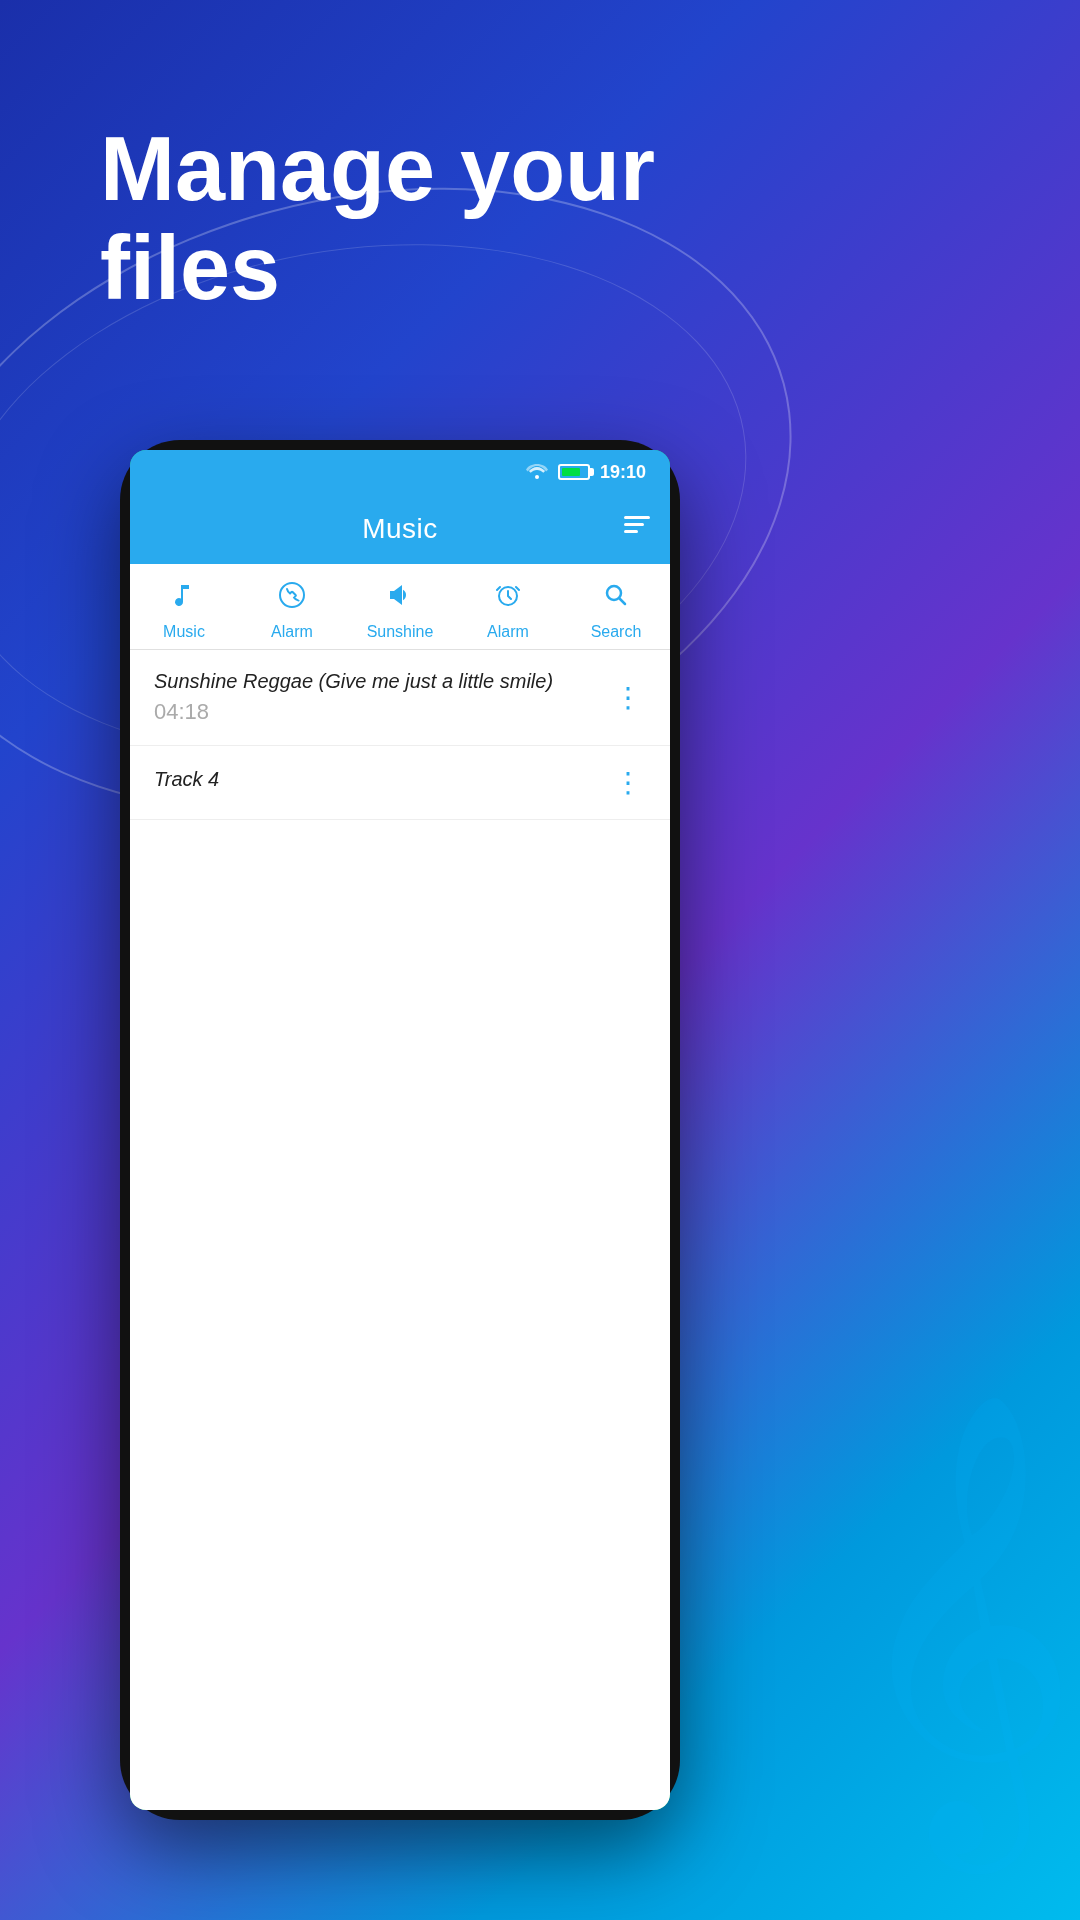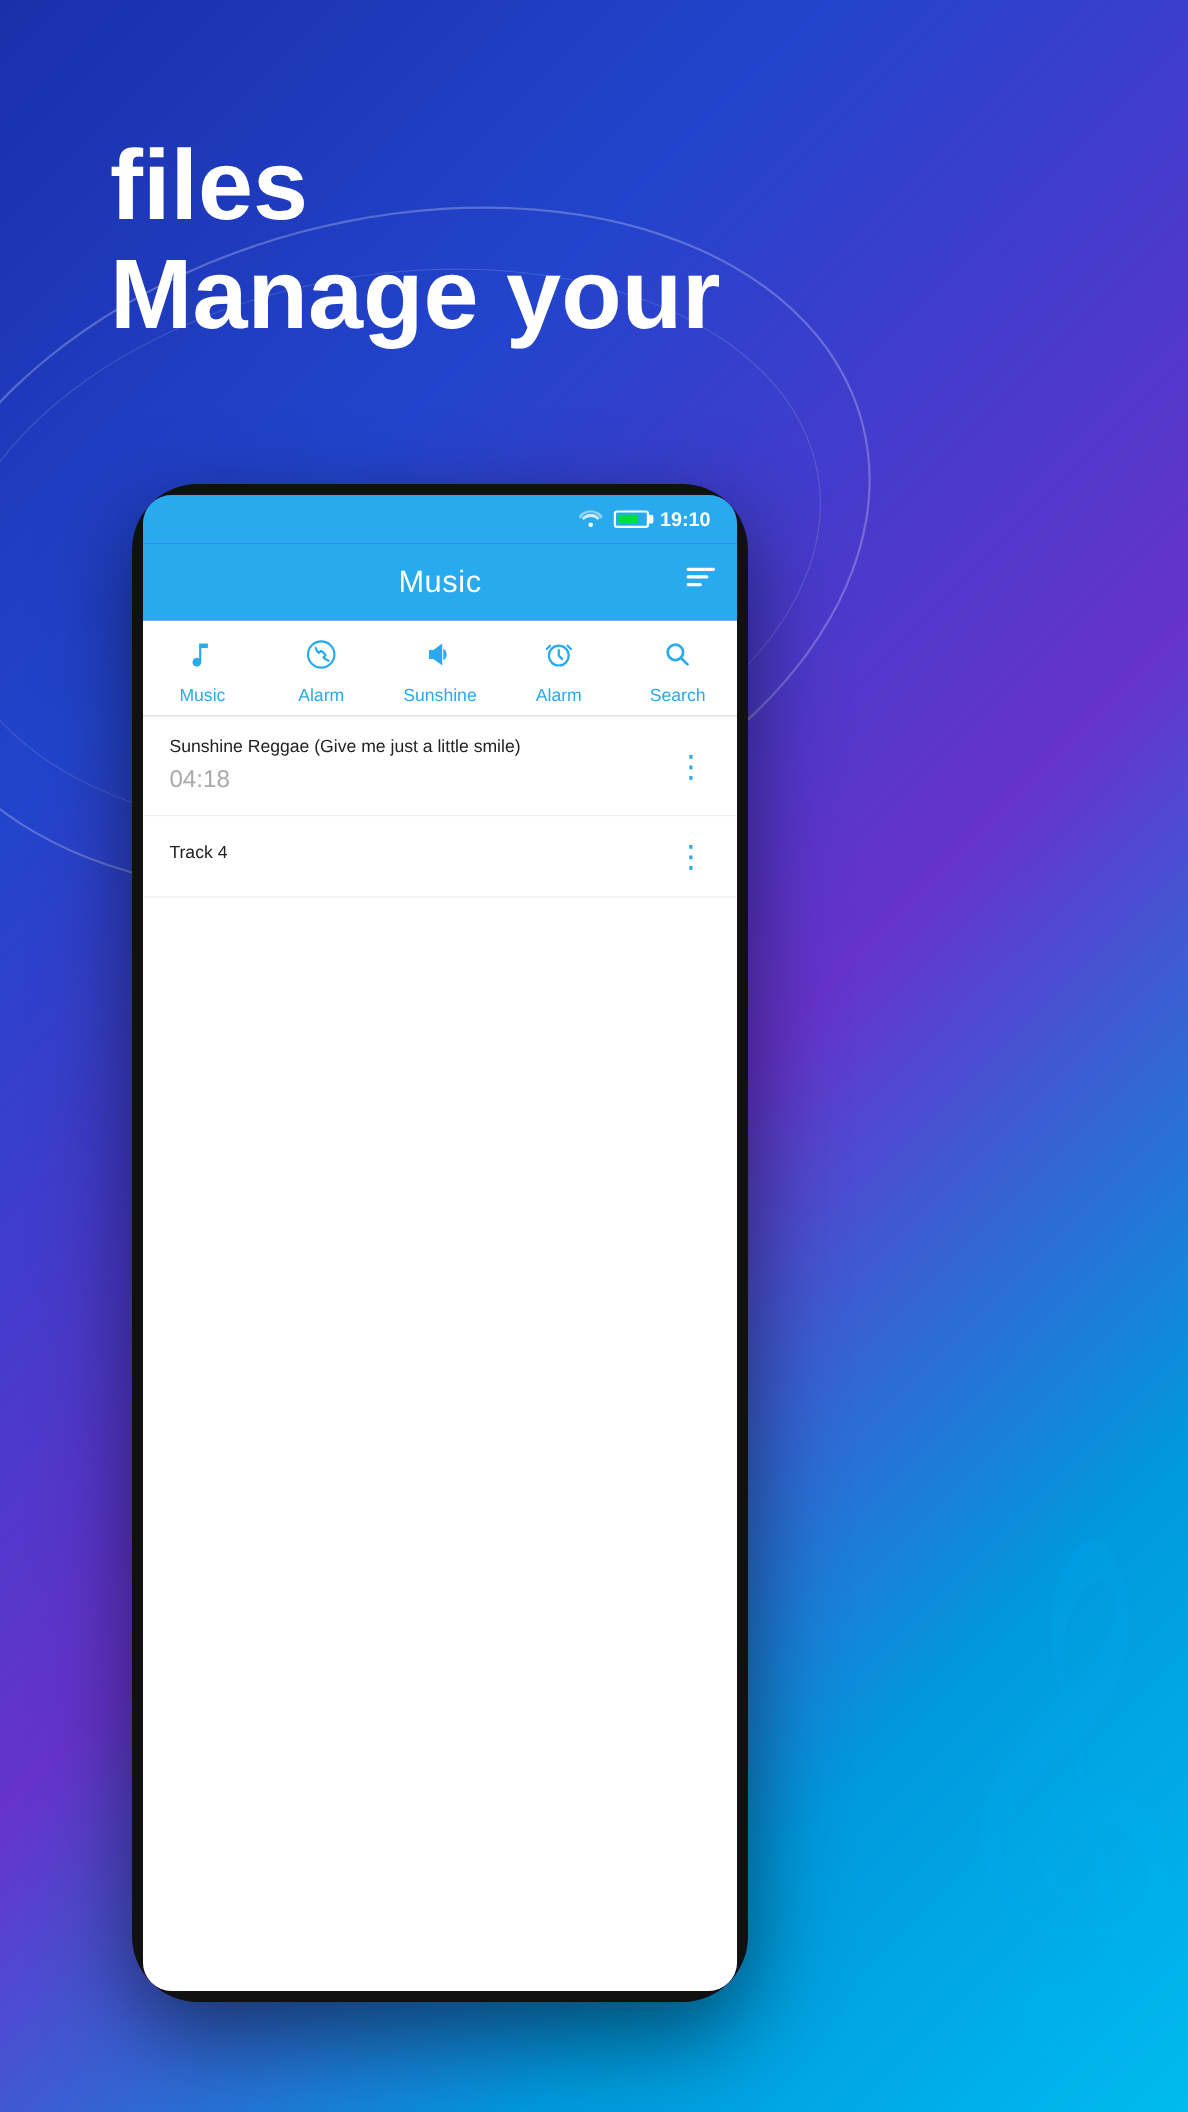--- a/index.html
+++ b/index.html
@@ -71,22 +71,22 @@
       background: #111;
       border-radius: 60px;
       padding: 10px;
       box-shadow: 0 30px 80px rgba(0,0,0,0.5);
       z-index: 10;
     }
 
     .phone-screen {
       width: 100%;
       height: 100%;
-      background: #6d28d9;
-      border-radius: 26px;
+      background: #22c55e;
+      border-radius: 16px;
       overflow: hidden;
       display: flex;
       flex-direction: column;
     }
 
     
     .status-bar {
       background: #29aaee;
       display: flex;
       justify-content: flex-end;
@@ -208,24 +208,25 @@
       padding: 20px 24px;
       border-bottom: 1px solid #eeeeee;
       justify-content: space-between;
     }
 
     .music-info {
       flex: 1;
     }
 
     .music-title {
-      font-size: 16px;
+      font-size: 20px;
       color: #222;
       font-weight: 400;
       margin-bottom: 6px;
+      font-style: italic;
     }
 
     .music-duration {
       font-size: 22px;
       color: #aaa;
     }
 
     .more-icon {
       color: #29aaee;
       font-size: 28px;
@@ -236,22 +237,22 @@
 </head>
 <body>
 
 <div class="bg-overlay">
   <div class="bg-wave"></div>
   <div class="bg-wave2"></div>
   <div class="bg-treble">𝄞</div>
 </div>
 
 <div class="header-text">
+  <div>Manage your</div>
   <div>files</div>
-  <div>Manage your</div>
 </div>
 
 <div class="phone-mockup">
   <div class="phone-screen">
 
     <div class="status-bar">
       <span class="status-wifi">
         <svg width="22" height="18" viewBox="0 0 22 18" fill="white">
           <path d="M11 14a2 2 0 1 1 0 4 2 2 0 0 1 0-4z"></path>
           <path d="M11 9c2.5 0 4.7 1.1 6.3 2.8l1.8-1.8C17 7.7 14.2 6 11 6S5 7.7 2.9 10l1.8 1.8C6.3 10.1 8.5 9 11 9z" fill-opacity="0.8"></path>

